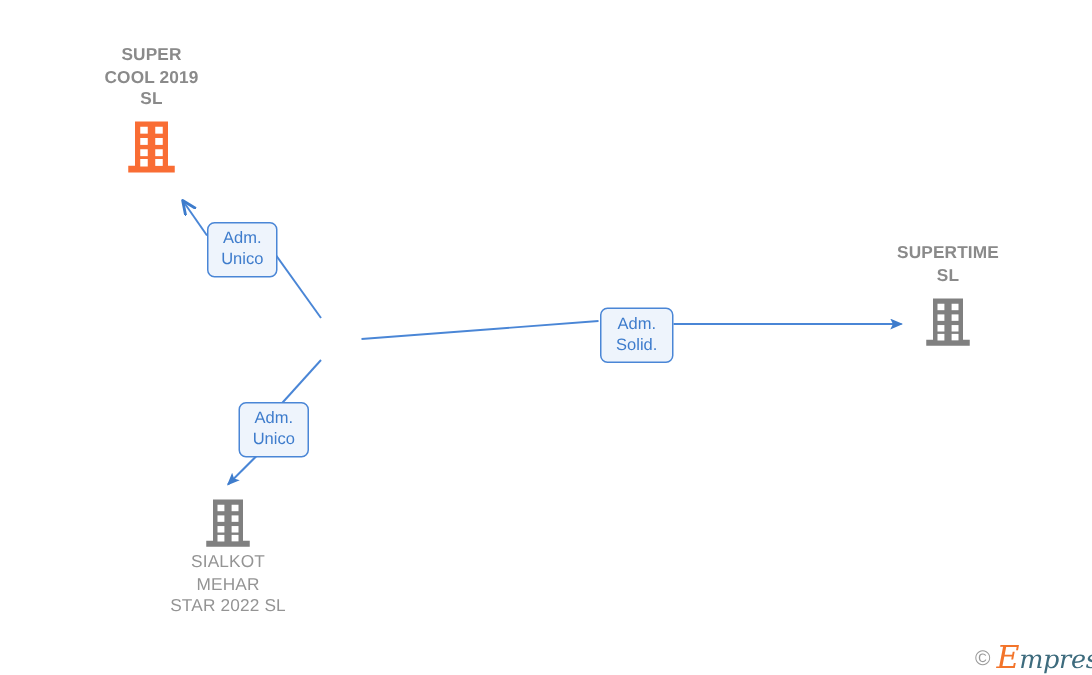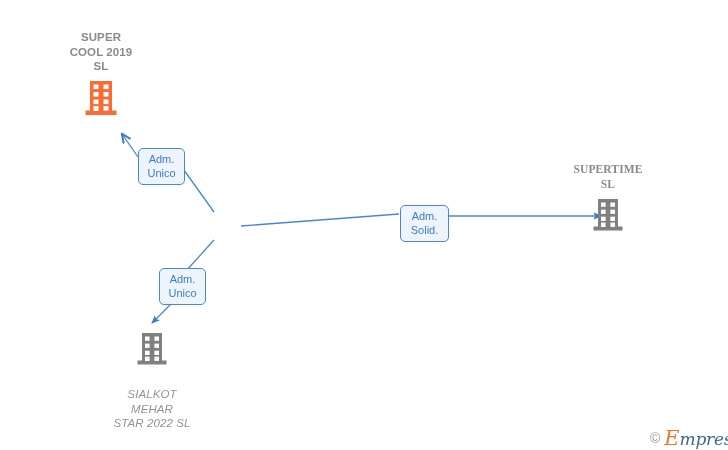--- a/index.html
+++ b/index.html
@@ -137,21 +137,21 @@
   <div class="edge-label" style="left:138px; top:148px; width:47px;">Adm.
 Unico</div>
 
 
   <div class="edge-label" style="left:159px; top:268px; width:47px;">Adm.
 Unico</div>
 
   <div class="edge-label" style="left:400px; top:205px; width:49px;">Adm.
 Solid.</div>
 
-  <div class="node" style="left:558px; top:162px; width:100px;font-family:Liberation Serif, serif;">
+  <div class="node" style="left:582px; top:162px; width:100px;">
     <div class="node-label bold">SUPERTIME
 SL</div>
     <div class="node-icon" style="margin-top:7px;">
       <svg width="32" height="34" viewBox="0 0 32 34" xmlns="http://www.w3.org/2000/svg">
         <rect x="6" y="1" width="20" height="28" fill="#808080"></rect>
         <rect x="1.5" y="28.5" width="29" height="4" fill="#808080"></rect>
         <rect x="9" y="4.5" width="4.6" height="4.3" fill="#ffffff"></rect>
         <rect x="18.4" y="4.5" width="4.6" height="4.3" fill="#ffffff"></rect>
         <rect x="9" y="11.6" width="4.6" height="4.3" fill="#ffffff"></rect>
         <rect x="18.4" y="11.6" width="4.6" height="4.3" fill="#ffffff"></rect>
@@ -171,21 +171,21 @@
         <rect x="9" y="4.5" width="4.6" height="4.3" fill="#ffffff"></rect>
         <rect x="18.4" y="4.5" width="4.6" height="4.3" fill="#ffffff"></rect>
         <rect x="9" y="11.6" width="4.6" height="4.3" fill="#ffffff"></rect>
         <rect x="18.4" y="11.6" width="4.6" height="4.3" fill="#ffffff"></rect>
         <rect x="9" y="18.7" width="4.6" height="4.3" fill="#ffffff"></rect>
         <rect x="18.4" y="18.7" width="4.6" height="4.3" fill="#ffffff"></rect>
         <rect x="9" y="24.6" width="4.6" height="4.4" fill="#ffffff"></rect>
         <rect x="18.4" y="24.6" width="4.6" height="4.3" fill="#ffffff"></rect>
       </svg>
     </div>
-    <div class="node-label regular" style="margin-top:21px;font-style:italic;">SIALKOT
+    <div class="node-label regular" style="margin-top:2px;">SIALKOT
 MEHAR
 STAR 2022  SL</div>
   </div>
 
   <div id="watermark" style="left:650px; top:426px;">
     <span class="copy">©</span>
     <span class="brand"><span class="cap">E</span><span>mpresia</span></span>
   </div>
 
 </div>

